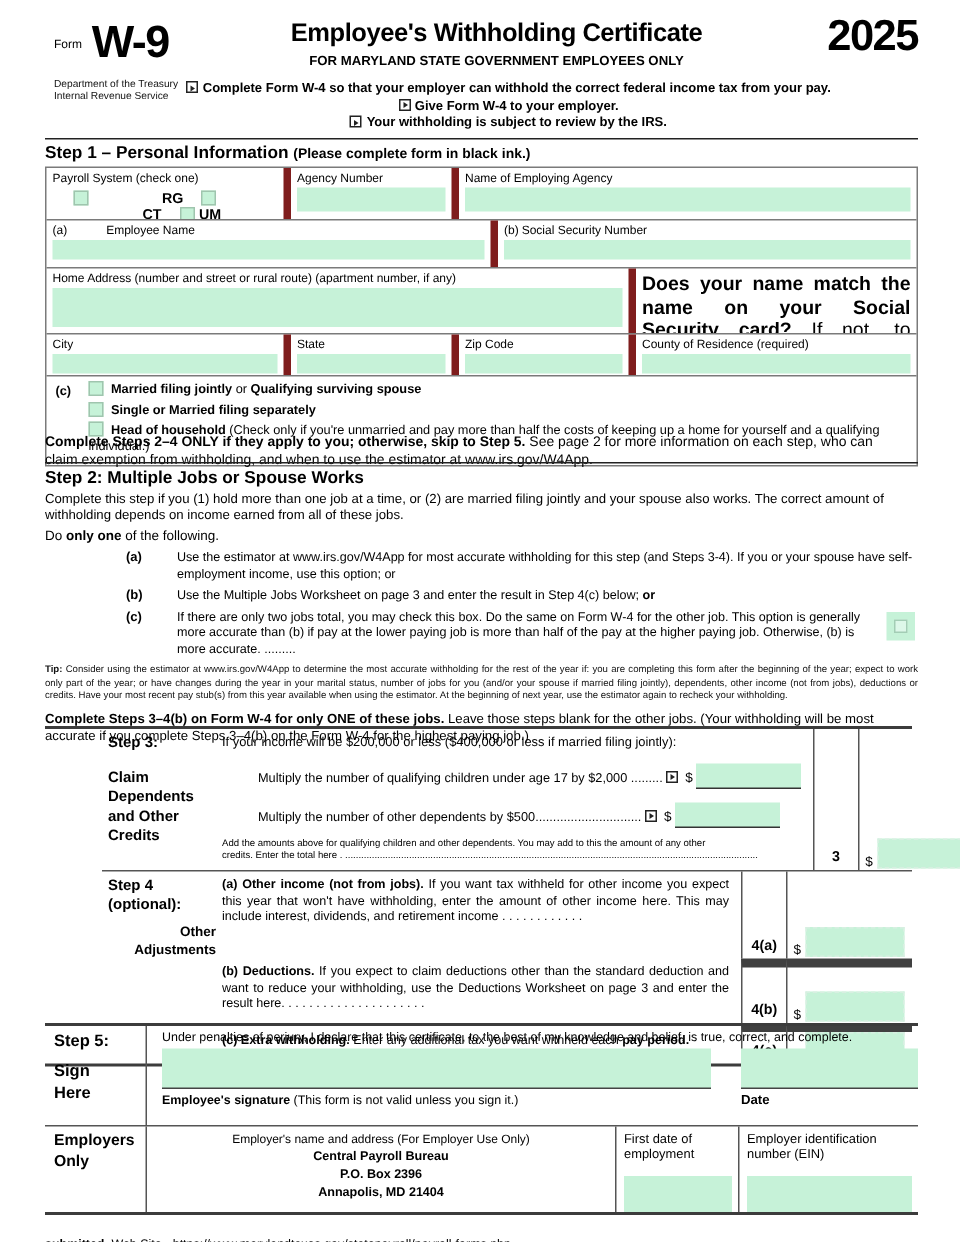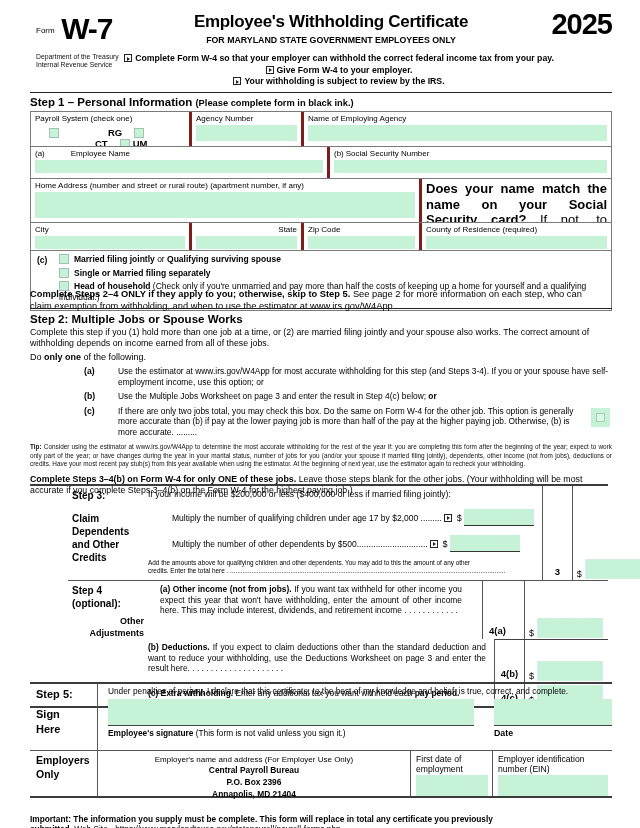--- a/index.html
+++ b/index.html
@@ -27,21 +27,21 @@
   .sq-icon { display:inline-block; width:8px; height:8px; border:1px solid #222; position:relative; margin-right:3px; vertical-align:-1px; background:#fff; }
   .sq-icon::after { content:""; position:absolute; left:2px; top:1.5px; border-left:3px solid #222; border-top:2px solid transparent; border-bottom:2px solid transparent; }
   .rule1 { position:absolute; left:0; top:86px; width:582px; border-top:1.5px solid #222; }
 
   
   .s1-heading { position:absolute; left:0; top:90px; font-size:11.5px; font-weight:bold; white-space:nowrap; }
   .s1-heading .note { font-size:9.3px; }
   .t1 { position:absolute; left:0; top:105px; width:582px; border:1px solid #7a7a7a; }
   .t1-row { display:flex; border-top:1px solid #7a7a7a; }
   .t1-row:first-child { border-top:none; }
-  .t1 .cell { padding:2px 4px; border-left:3px solid #7f1d1d; overflow:hidden; }
+  .t1 .cell { padding:2px 4px; border-left:5px solid #7f1d1d; overflow:hidden; }
   .t1 .cell:first-child { border-left:none; }
   .lbl { font-size:8px; }
   .fld { background:#c6f2d8; }
   .fld-line { height:13px; margin-top:2px; }
   .cb { display:inline-block; width:10px; height:10px; background:#c6f2d8; border:1px solid #9fc5ae; vertical-align:-2px; }
   .pr-opts { margin-top:4px; padding-left:14px; font-size:9.5px; font-weight:bold; }
   .pr-opts .cb { margin-right:3px; }
   .pr-opts .opt { margin-right:12px;padding-left:46px; }
   .r1 { height:34px; } .r2 { height:32px; } .r3 { height:44px; } .r4 { height:28px; }
   .ssa { font-size:13px; line-height:1.2; text-align:justify; padding-top:1px; }
@@ -72,37 +72,37 @@
   .p34 { font-size:8.8px; line-height:1.25; margin-top:5px; width:578px; }
 
   
   .t34 { position:absolute; left:0; top:478px; width:578px; border-top:2px solid #3c3c3c; border-bottom:2px solid #3c3c3c; }
   .t34-row { display:flex;margin-left:38px; }
   .t34-row.sep { border-top:1px solid #555; }
   .c-label { width:78px; flex:none; padding:3px 2px 0 4px; font-size:10px; font-weight:bold; line-height:1.3; }
   .c-text { flex:1; padding:3px 8px 2px 2px; font-size:8.4px; line-height:1.25; }
   .c-num { width:30px; flex:none; border-left:1px solid #555; display:flex; align-items:flex-end; justify-content:center; font-size:9.5px; font-weight:bold; padding-bottom:3px; }
   .c-val { width:84px; flex:none; border-left:1px solid #555; display:flex; align-items:flex-end; gap:3px; padding:0 2px 1px 4px; font-size:9px; }
-  .bt { border-top:1px solid #404040; }
+  .bt { border-top:6px solid #404040; }
   .vbox { display:inline-block; width:66px; height:20px; background:#c6f2d8; border:1px dashed #d7efe1; }
   .row-s3 { min-height:94px; }
-  .row-4a { min-height:42px;gap:12px; } .row-4b { min-height:34px; } .row-4c { min-height:24px; }
+  .row-4a { min-height:42px; } .row-4b { min-height:34px; } .row-4c { min-height:24px; }
   .s3-intro { font-size:8.6px; }
   .mline { margin-top:9px; white-space:nowrap; font-size:8.5px; }
   .ibox { display:inline-block; width:70px; height:17px; background:#c6f2d8; border-bottom:1.5px solid #333; vertical-align:-5px; margin-left:2px; }
   .dollar { font-size:9px; margin-left:2px; }
   .small-line { margin-top:7px; font-size:6.4px; line-height:1.3; display:flex; }
   .small-line .txt { max-width:370px; }
   .s4p { margin-bottom:6px; text-align:justify; }
   .s4p:last-child { margin-bottom:0; }
 
   
   .t5 { position:absolute; left:0; top:676px; width:582px; border-top:2px solid #3c3c3c; border-bottom:2px solid #3c3c3c; }
   .t5-sign { display:flex; height:66px; }
-  .t5-emp  { display:flex; height:46px; border-top:1px solid #555; }
+  .t5-emp  { display:flex; height:58px; border-top:1px solid #555; }
   .t5-label { width:68px; flex:none; border-right:1px solid #555; padding:3px 2px 0 6px; font-size:11px; font-weight:bold; line-height:1.3; }
   .sign-main { flex:1; padding:2px 0 0 10px; }
   .perjury { font-size:8.3px; }
   .sig-row { display:flex; margin-top:3px; gap:20px; }
   .sig-box { flex:1; height:27px; background:#c6f2d8; border-bottom:1px solid #444; }
   .date-box { width:118px; flex:none; height:27px; background:#c6f2d8; border-bottom:1px solid #444; }
   .sig-lbls { display:flex; gap:20px; margin-top:2px; }
   .sig-lbl { flex:1; font-size:8.3px; }
   .date-lbl { width:118px; flex:none; font-size:8.8px; font-weight:bold;margin-left:48px; }
   .emp-center { flex:1; text-align:center; padding-top:3px; font-size:8px; line-height:1.4; }
@@ -116,21 +116,21 @@
   .footer { position:absolute; left:0; top:808px; width:582px; font-size:8.3px; line-height:1.25; }
 </style>
 </head>
 <body>
 
 <div class="page">
 
   <div class="header">
     <div class="form-block">
       <span class="form-word">Form</span>
-      <span class="form-num">W-7</span>
+      <span class="form-num">W-9</span>
     </div>
     <div class="dept">
       <div>Department of the Treasury</div>
       <div>Internal Revenue Service</div>
     </div>
     <div class="title-block">
       <div class="title">Employee's Withholding Certificate</div>
       <div class="subtitle">FOR MARYLAND STATE GOVERNMENT EMPLOYEES ONLY</div>
     </div>
     <div class="year">2025</div>
@@ -180,21 +180,21 @@
       </div>
       <div class="cell ssa" style="flex:1;">
         <b>Does your name match the name on your Social Security card?</b><span> If not, to ensure you get credit for your earnings, contact SSA at 800-772-1213 or go to www.ssa.gov</span>
       </div>
     </div>
     <div class="t1-row r4">
       <div class="cell" style="width:158px;">
         <div class="lbl">City</div>
         <div class="fld fld-line"></div>
       </div>
-      <div class="cell" style="width:112px;text-align:right;">
+      <div class="cell" style="width:112px;">
         <div class="lbl">State</div>
         <div class="fld fld-line"></div>
       </div>
       <div class="cell" style="width:118px;">
         <div class="lbl">Zip Code</div>
         <div class="fld fld-line"></div>
       </div>
       <div class="cell" style="flex:1;">
         <div class="lbl">County of Residence (required)</div>
         <div class="fld fld-line"></div>
@@ -351,17 +351,17 @@
         <div class="emp-fld"></div>
       </div>
       <div class="emp-col emp-ein">
         <div>Employer identification number (EIN)</div>
         <div class="emp-fld"></div>
       </div>
     </div>
   </div>
 
   <div class="footer">
-    <b>Important: The information you supply must be complete. This form will replace in total any certificate you previously</b><br>
+    <br>
     <b>submitted.</b><span> Web Site - https://www.marylandtaxes.gov/statepayroll/payroll-forms.php</span>
   </div>
 
 </div>
 
 </body></html>

